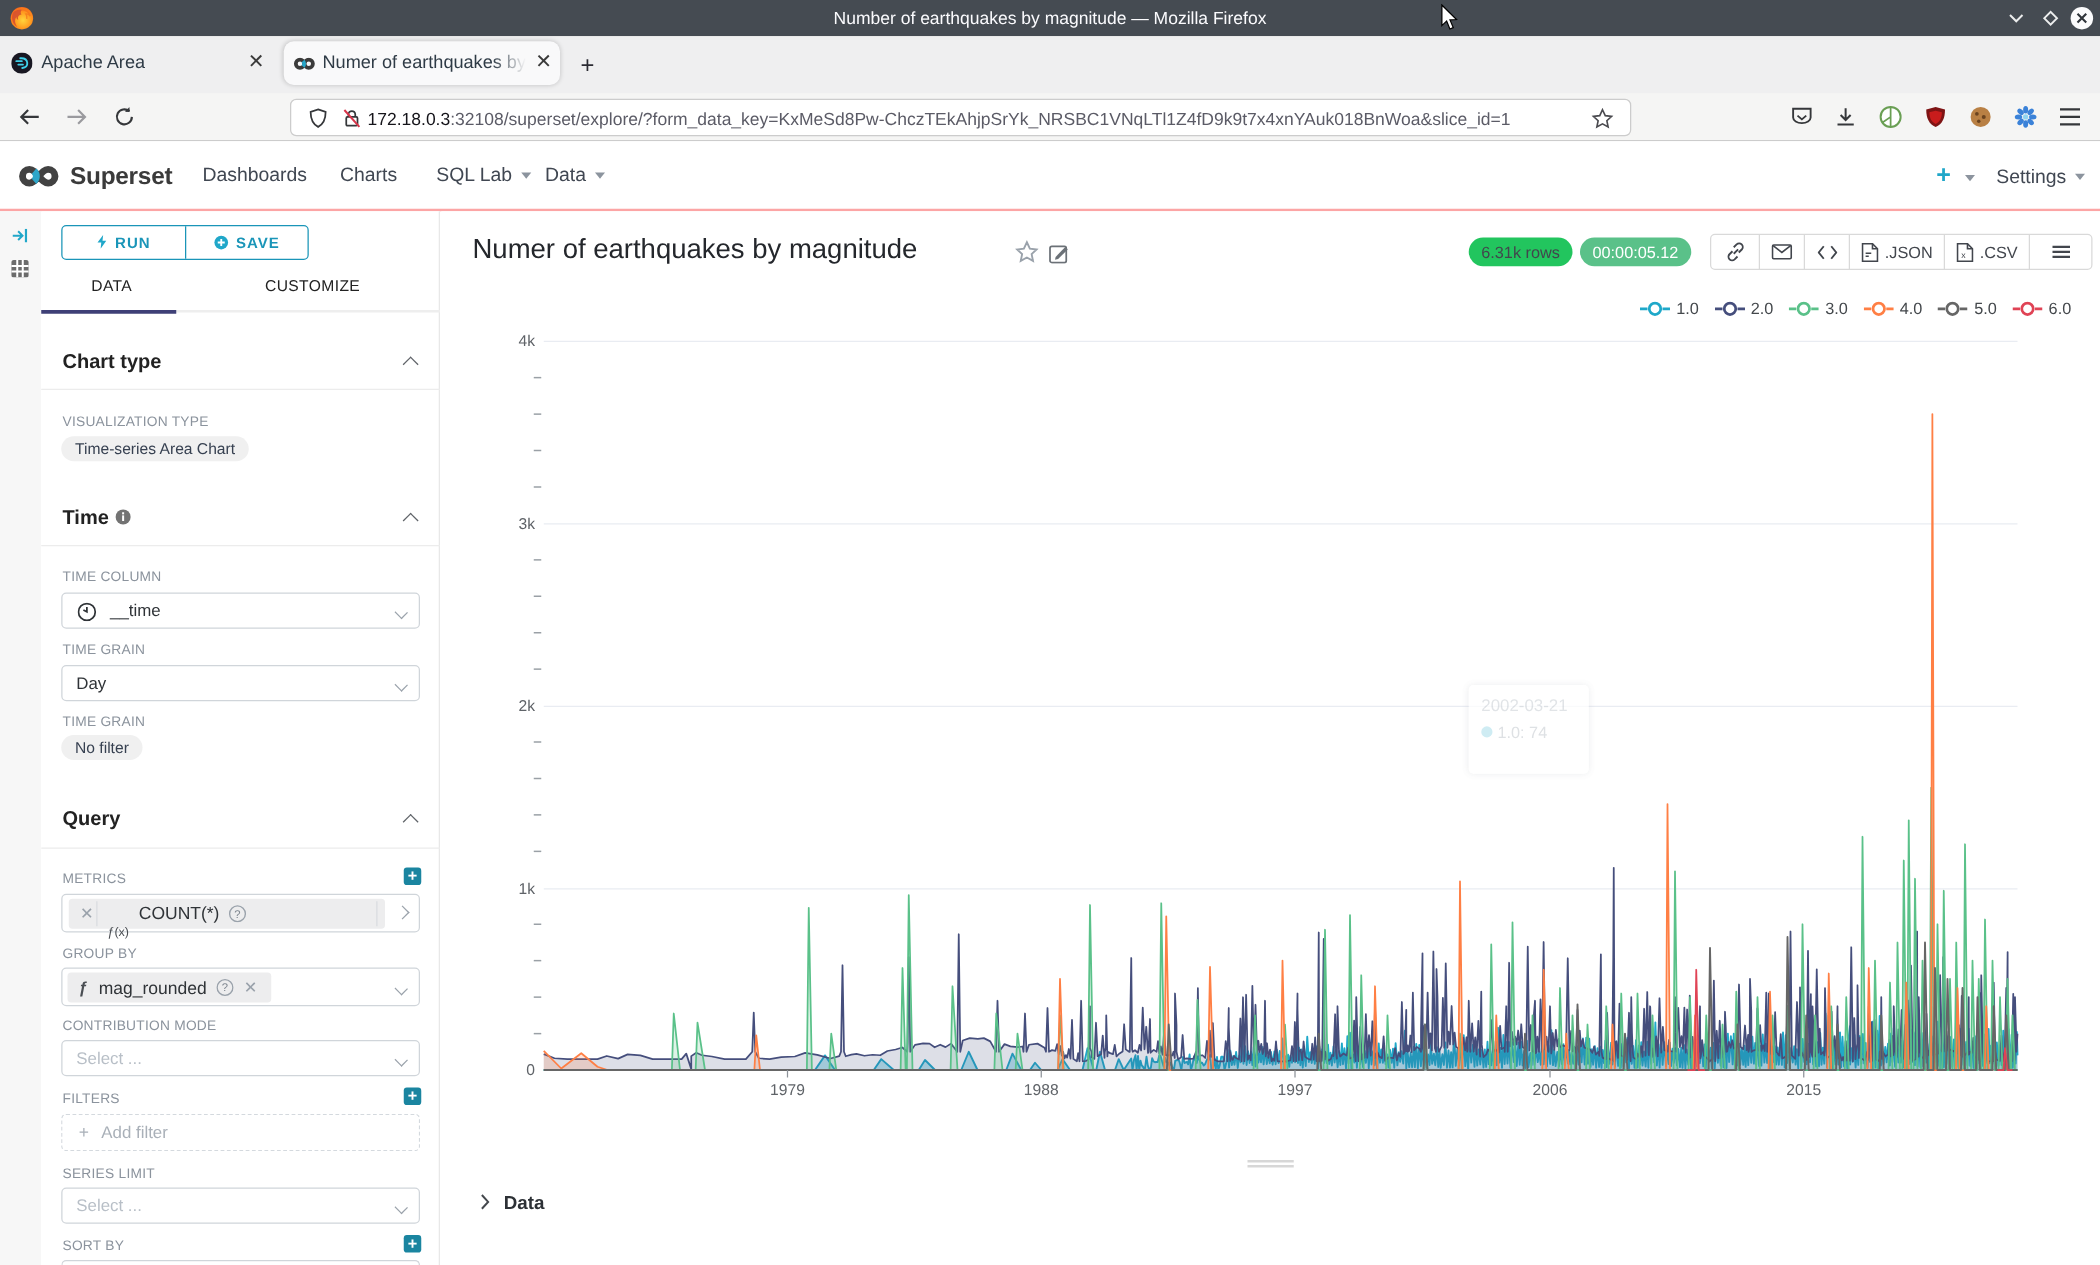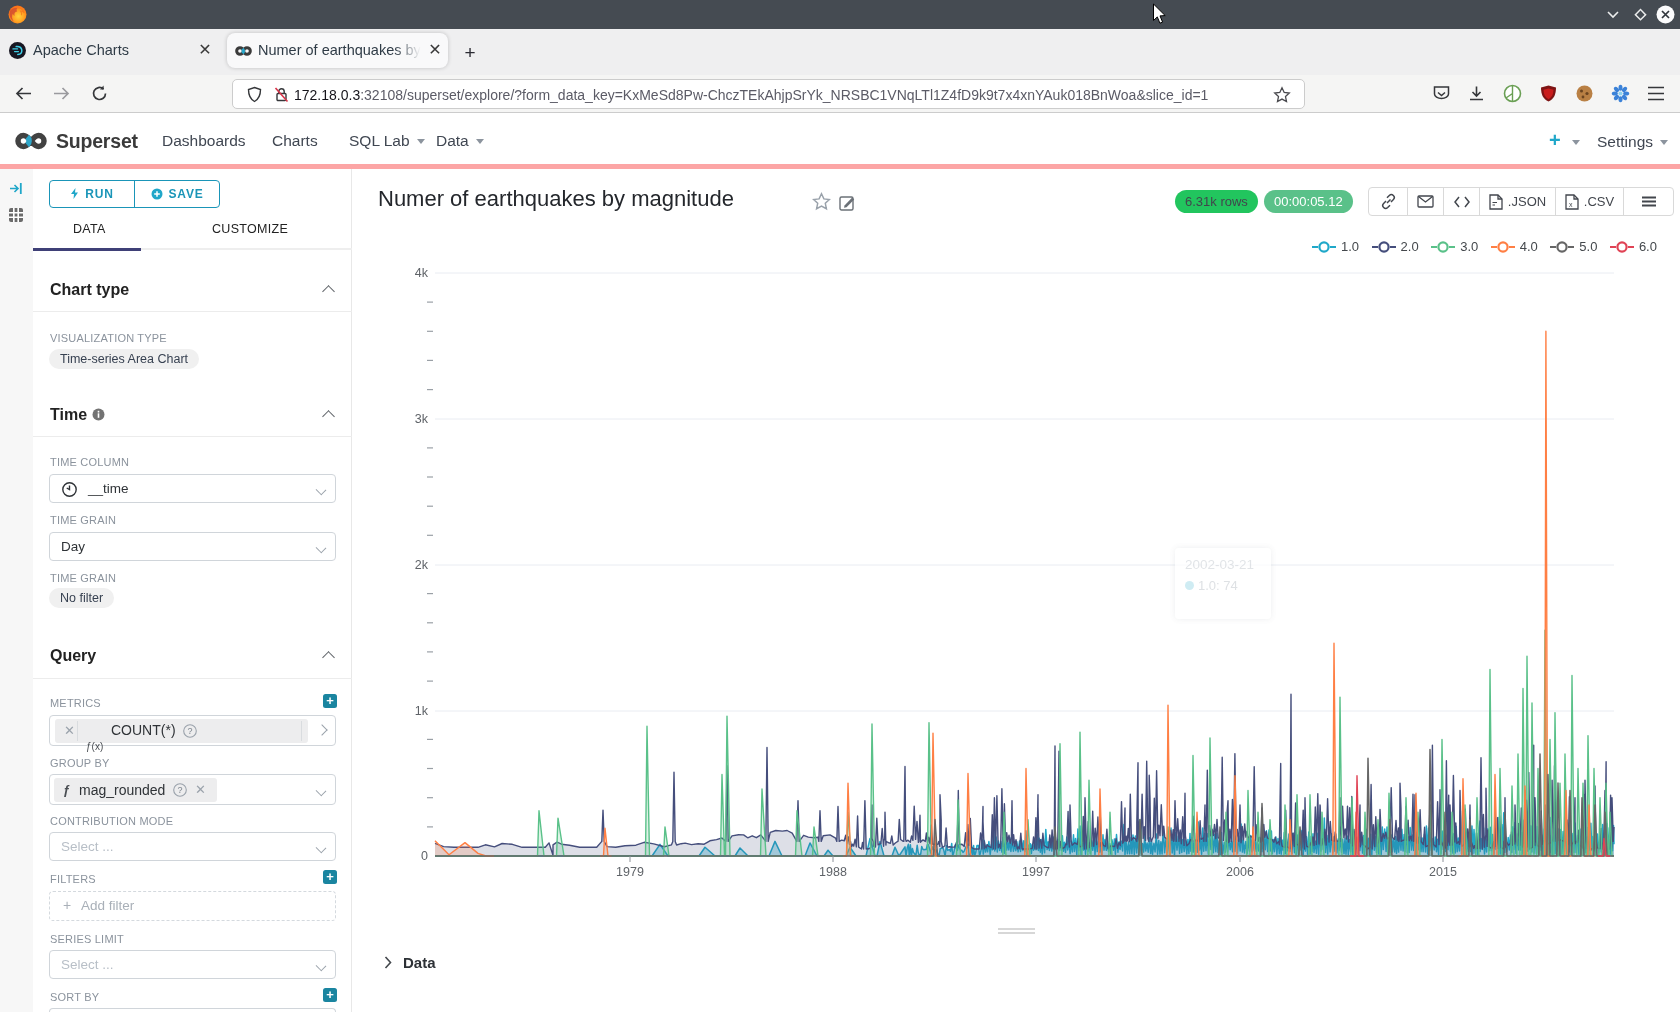--- a/index.html
+++ b/index.html
@@ -10,29 +10,29 @@
 .tab-inactive{position:absolute;left:0;top:4px;width:216px;height:35px;color:#2f3b46}
 .tab-active{position:absolute;left:227px;top:4px;width:221px;height:35px;background:#f9f9fa;border-radius:8px;box-shadow:0 0 4px rgba(0,0,0,.2);color:#2f3b46}
 .tabtxt{position:absolute;top:8.5px;font-size:14.5px;white-space:nowrap;overflow:hidden}
 .tabx{position:absolute;top:8px;width:18px;height:18px;font-size:16px;color:#3a3a3a;text-align:center;line-height:18px}
 #urlrow{position:absolute;left:0;top:75px;width:1680px;height:38px;background:#f5f5f4;border-bottom:1px solid #ccc}
 #urlbox{position:absolute;left:232px;top:4px;width:1073px;height:30px;background:#fff;border:1px solid #ccc;border-radius:5px}
 .navic{position:absolute;top:7px;color:#35373a;font-size:17px}
 #urltxt{position:absolute;left:61px;top:7px;font-size:14px;color:#5b5b66;white-space:nowrap;width:980px;overflow:hidden}
 #urltxt b{color:#15141a;font-weight:normal}
 
-#snav{position:absolute;left:0;top:113px;width:1680px;height:56px;background:#fff;border-bottom:5px solid #fca5a5}
+#snav{position:absolute;left:0;top:113px;width:1680px;height:56px;background:#fff;border-bottom:2px solid #fca5a5}
 .smenu{position:absolute;top:19px;font-size:15.5px;color:#404752}
 .scaret{display:inline-block;width:0;height:0;border-left:4.5px solid transparent;border-right:4.5px solid transparent;border-top:5px solid #8c949e;vertical-align:2px;margin-left:7px}
 
 #iconstrip{position:absolute;left:0;top:169px;width:33px;height:843px;background:#f7f7f7}
 #sidebar{position:absolute;left:33px;top:169px;width:319px;height:843px;background:#fff;border-right:1px solid #e8e8e8}
 #chartarea{position:absolute;left:353px;top:169px;width:1327px;height:843px;background:#fff}
 
-.btngroup{position:absolute;left:16px;top:11px;width:171px;height:28px;border:1px solid #1a95b8;border-radius:4px;display:flex}
+.btngroup{position:absolute;left:16px;top:11px;width:198px;height:28px;border:1px solid #1a95b8;border-radius:4px;display:flex}
 .btn{flex:1;text-align:center;font-size:12px;font-weight:bold;color:#1a95b8;line-height:26px;letter-spacing:.8px}
 .btn+.btn{border-left:1px solid #1a95b8}
 .stabs{position:absolute;left:0;top:47px;width:319px;height:34px;border-bottom:2px solid #eee}
 .stab{position:absolute;top:53px;font-size:12.5px;color:#222;letter-spacing:.3px}
 .stab-ind{position:absolute;left:0;top:78.5px;width:108px;height:3px;background:#3f4077}
 .sechead{font-size:16px;color:#222;font-weight:700}
 .seccaret{position:absolute;right:18px;width:9px;height:9px;border-left:1.6px solid #5f6368;border-top:1.6px solid #5f6368;transform:rotate(45deg)}
 .slabel{font-size:11px;color:#8b939d;letter-spacing:.2px}
 .pill{display:inline-block;background:#f0f0f0;border-radius:10.5px;font-size:12.5px;color:#374151;padding:3px 11px}
 .sel{position:absolute;left:16px;width:287px;height:29px;border:1px solid #d0d5da;border-radius:4px;background:#fff}
@@ -66,20 +66,21 @@
    <stop offset="0%" stop-color="#ffd43c"></stop>
           <stop offset="45%" stop-color="#ffa423"></stop>
    <stop offset="80%" stop-color="#fc7618"></stop>
           <stop offset="100%" stop-color="#e9552d"></stop>
         </radialGradient>
       </defs>
   <circle cx="9.5" cy="9.5" r="9" fill="url(#ffg)"></circle>
   <path d="M2.2 5.5 C0.8 9.5 2 14.5 6 16.6 C3.6 13.8 3.6 10.5 5.1 8.6 C5 9.8 5.7 10.6 6.6 10.8 C5.8 8.2 7.2 6.6 9.2 6.5 C8.2 5.2 8.4 4 9.6 2.8 C6.8 2.2 3.9 3.4 2.2 5.5 Z" fill="#d6502f" opacity=".9"></path>
   <path d="M9.6 2.8 C12.5 2.9 15.2 4.8 16.2 7.8 C15.1 6.4 13.8 5.9 12.6 6.1 C13.6 7.4 13.9 8.9 13.4 10.2" fill="none" stroke="#f4701b" stroke-width="1.1" opacity=".7"></path>
  </svg>
+ <div class="ttl">Number of earthquakes by magnitude — Mozilla Firefox</div>
  <svg class="abs" style="left:1606px;top:8px" width="14" height="13" viewBox="0 0 14 13">
       <path d="M2 4 L7 9 L12 4" fill="none" stroke="#eceded" stroke-width="1.6"></path>
     </svg>
  <svg class="abs" style="left:1633px;top:7px" width="15" height="15" viewBox="0 0 15 15">
       <rect x="4" y="4" width="7.2" height="7.2" fill="none" stroke="#eceded" stroke-width="1.5" transform="rotate(45 7.5 7.5)"></rect>
     </svg>
  <svg class="abs" style="left:1656px;top:5px" width="19" height="19" viewBox="0 0 19 19">
       <circle cx="9.5" cy="9.5" r="9" fill="#fbfbfc"></circle>
       <path d="M6 6 L13 13 M13 6 L6 13" stroke="#30353b" stroke-width="1.7"></path>
     </svg>
@@ -88,21 +89,21 @@
     </svg>
 </div>
 
 <div id="tabbar">
  <div class="tab-inactive">
   <svg class="abs" style="left:9px;top:9px" width="17" height="17" viewBox="0 0 17 17">
    <circle cx="8.5" cy="8.5" r="8.5" fill="#181722"></circle>
    <path d="M7.2 4.6 Q12.3 4.2 12.8 8.2 Q13.2 12 8.8 12.4" fill="none" stroke="#3fd0e9" stroke-width="1.5" stroke-linecap="round"></path>
    <path d="M4 6.9 L8.5 6.9 M5.6 9.6 L9.4 9.6" stroke="#3fd0e9" stroke-width="1.4" stroke-linecap="round"></path>
   </svg>
-  <div class="tabtxt" style="left:33px">Apache Charts</div>
+  <div class="tabtxt" style="left:33px">Apache Area</div>
   <div class="tabx" style="left:196px">✕</div>
  </div>
  <div class="tab-active">
   <svg class="abs" style="left:8px;top:13px" width="17" height="10" viewBox="0 0 51 30">
    <g fill="none" stroke="#3b3b3b" stroke-width="9">
           <circle cx="15" cy="15" r="10"></circle>
           <circle cx="36" cy="15" r="10"></circle>
         </g>
    <path d="M22.3 8.2 A 10 10 0 0 1 22.3 21.8" fill="none" stroke="#28a6c9" stroke-width="9"></path>
   </svg>

